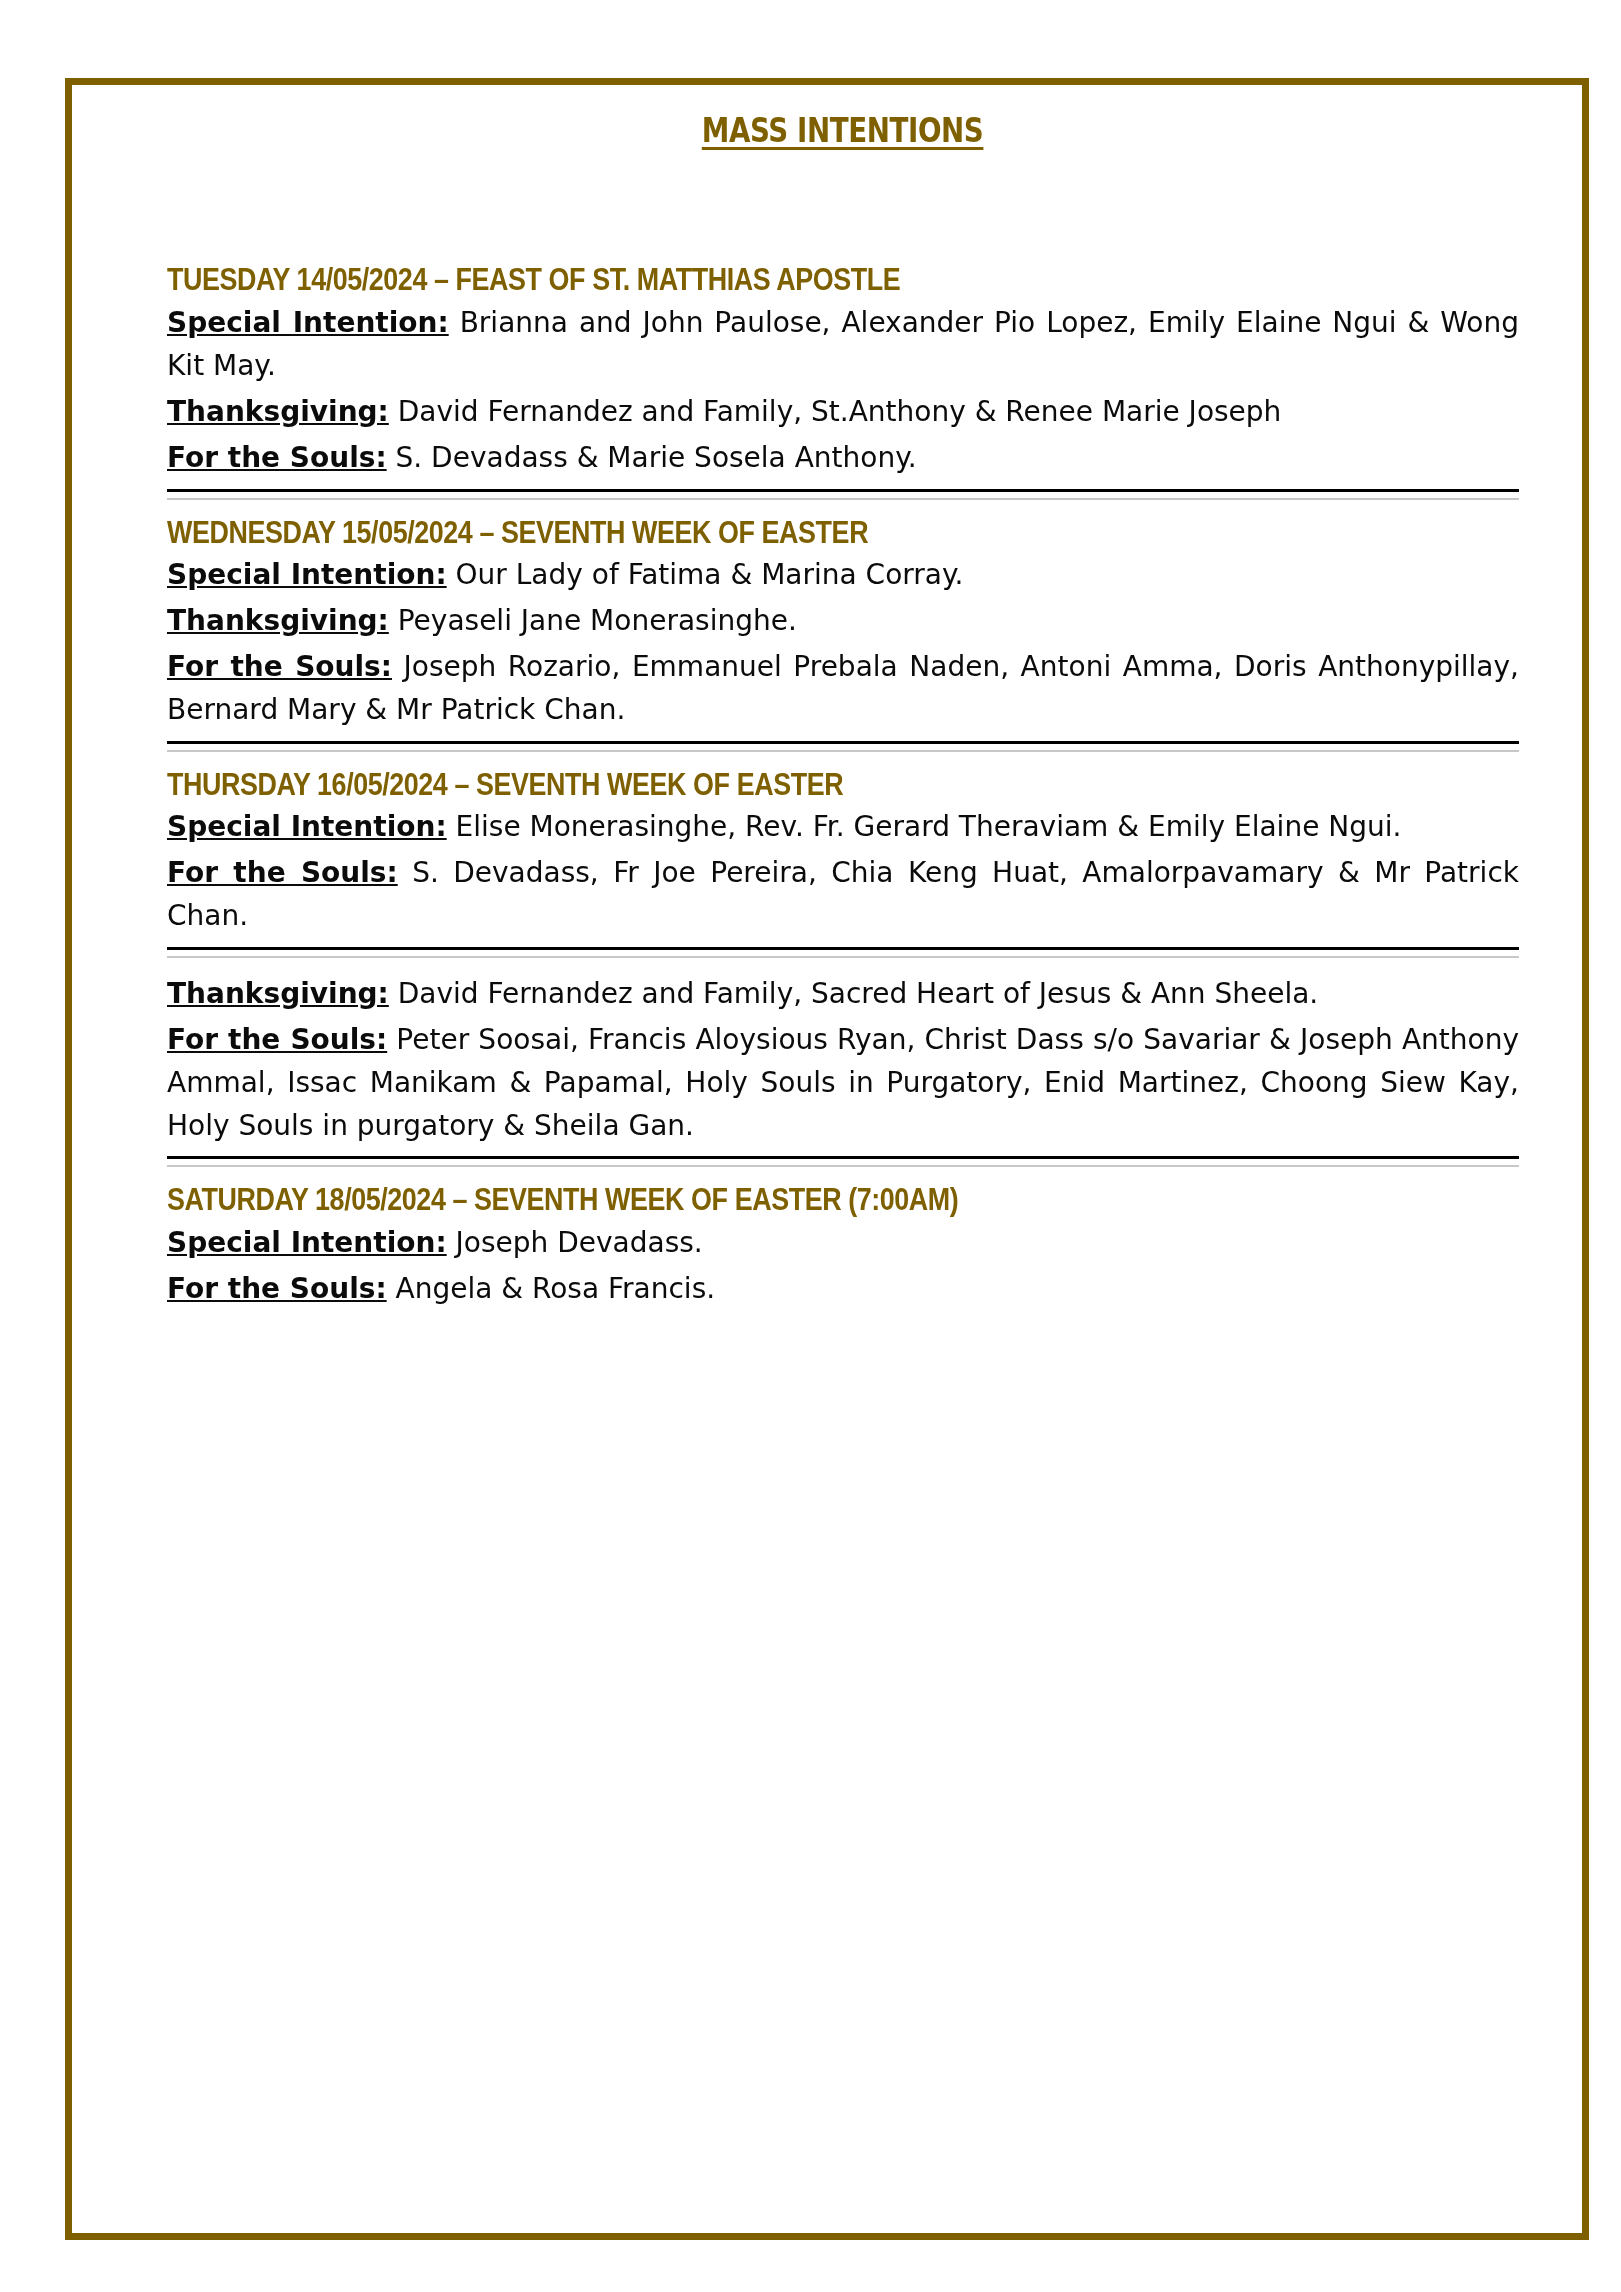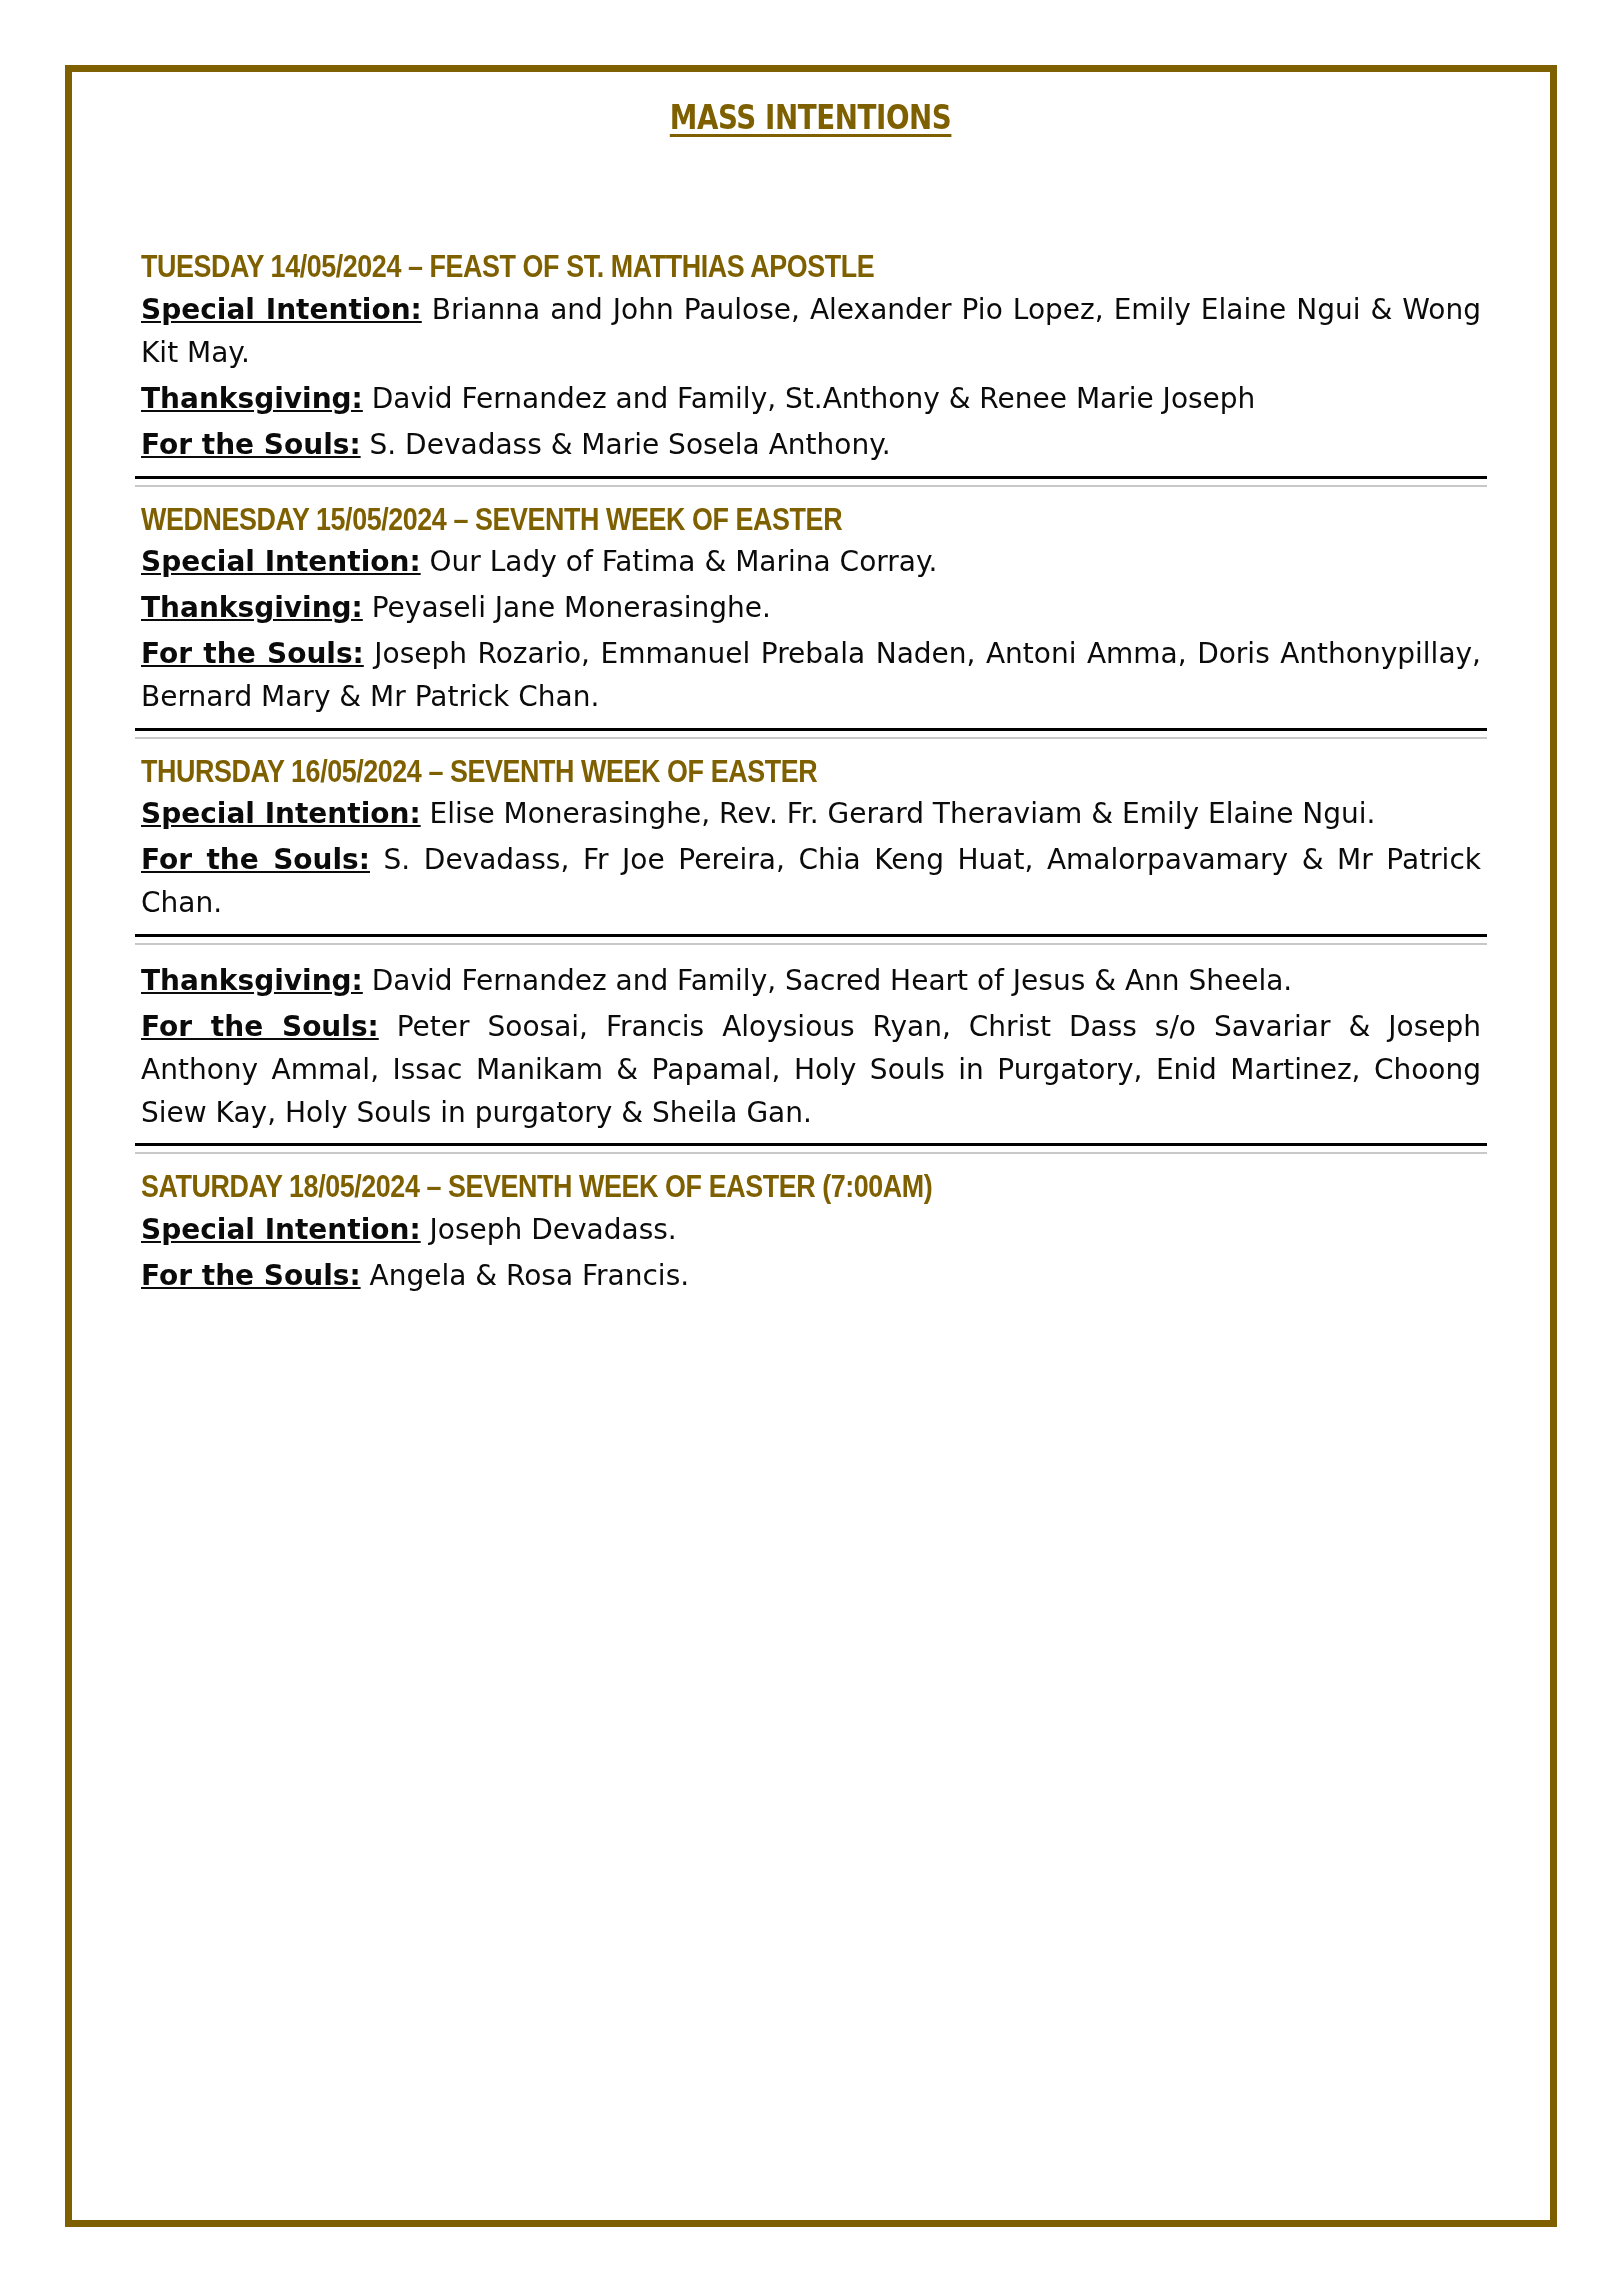--- a/index.html
+++ b/index.html
@@ -11,25 +11,26 @@
     margin:0; padding:0;
     background:#ffffff;
     width:1621px; height:2293px;
     font-family:"DejaVu Sans", "Liberation Sans", sans-serif;
     color:var(--ink);
     position:relative;
     overflow:hidden;
   }
   .frame{
     position:absolute;
-    left:65px; top:65px;
+    left:65px; top:78px;
     width:1478px; height:2148px;
     border:7.8px solid var(--gold);
     background:#ffffff;
     box-sizing:content-box;
+    padding-left:32px;
   }
   .content{
     padding:21.6px 63px 0 63px;
   }
   .doc-title{
     text-align:center;
     margin:3.9px 0 110px 0;
     font-size:33px;
     line-height:41px;
     font-weight:bold;
@@ -62,21 +63,21 @@
     line-height:43px;
     text-align:justify;
   }
   .entry .entry-label{ font-weight:bold;text-decoration:underline; }
   .divider{
     height:5.9px;
     border-top:3.9px solid #000000;
     border-bottom:2px solid var(--rule-gray);
     margin:9.8px 0 13.7px 0;
   }
-  section.mass-section{ margin:6px; }
+  section.mass-section{ margin:0; }
 </style>
 </head>
 <body>
 
 <div class="frame">
   <div class="content">
 
     <h1 class="doc-title"><span class="condensed">MASS INTENTIONS</span></h1>
 
     <div id="sections-container">

